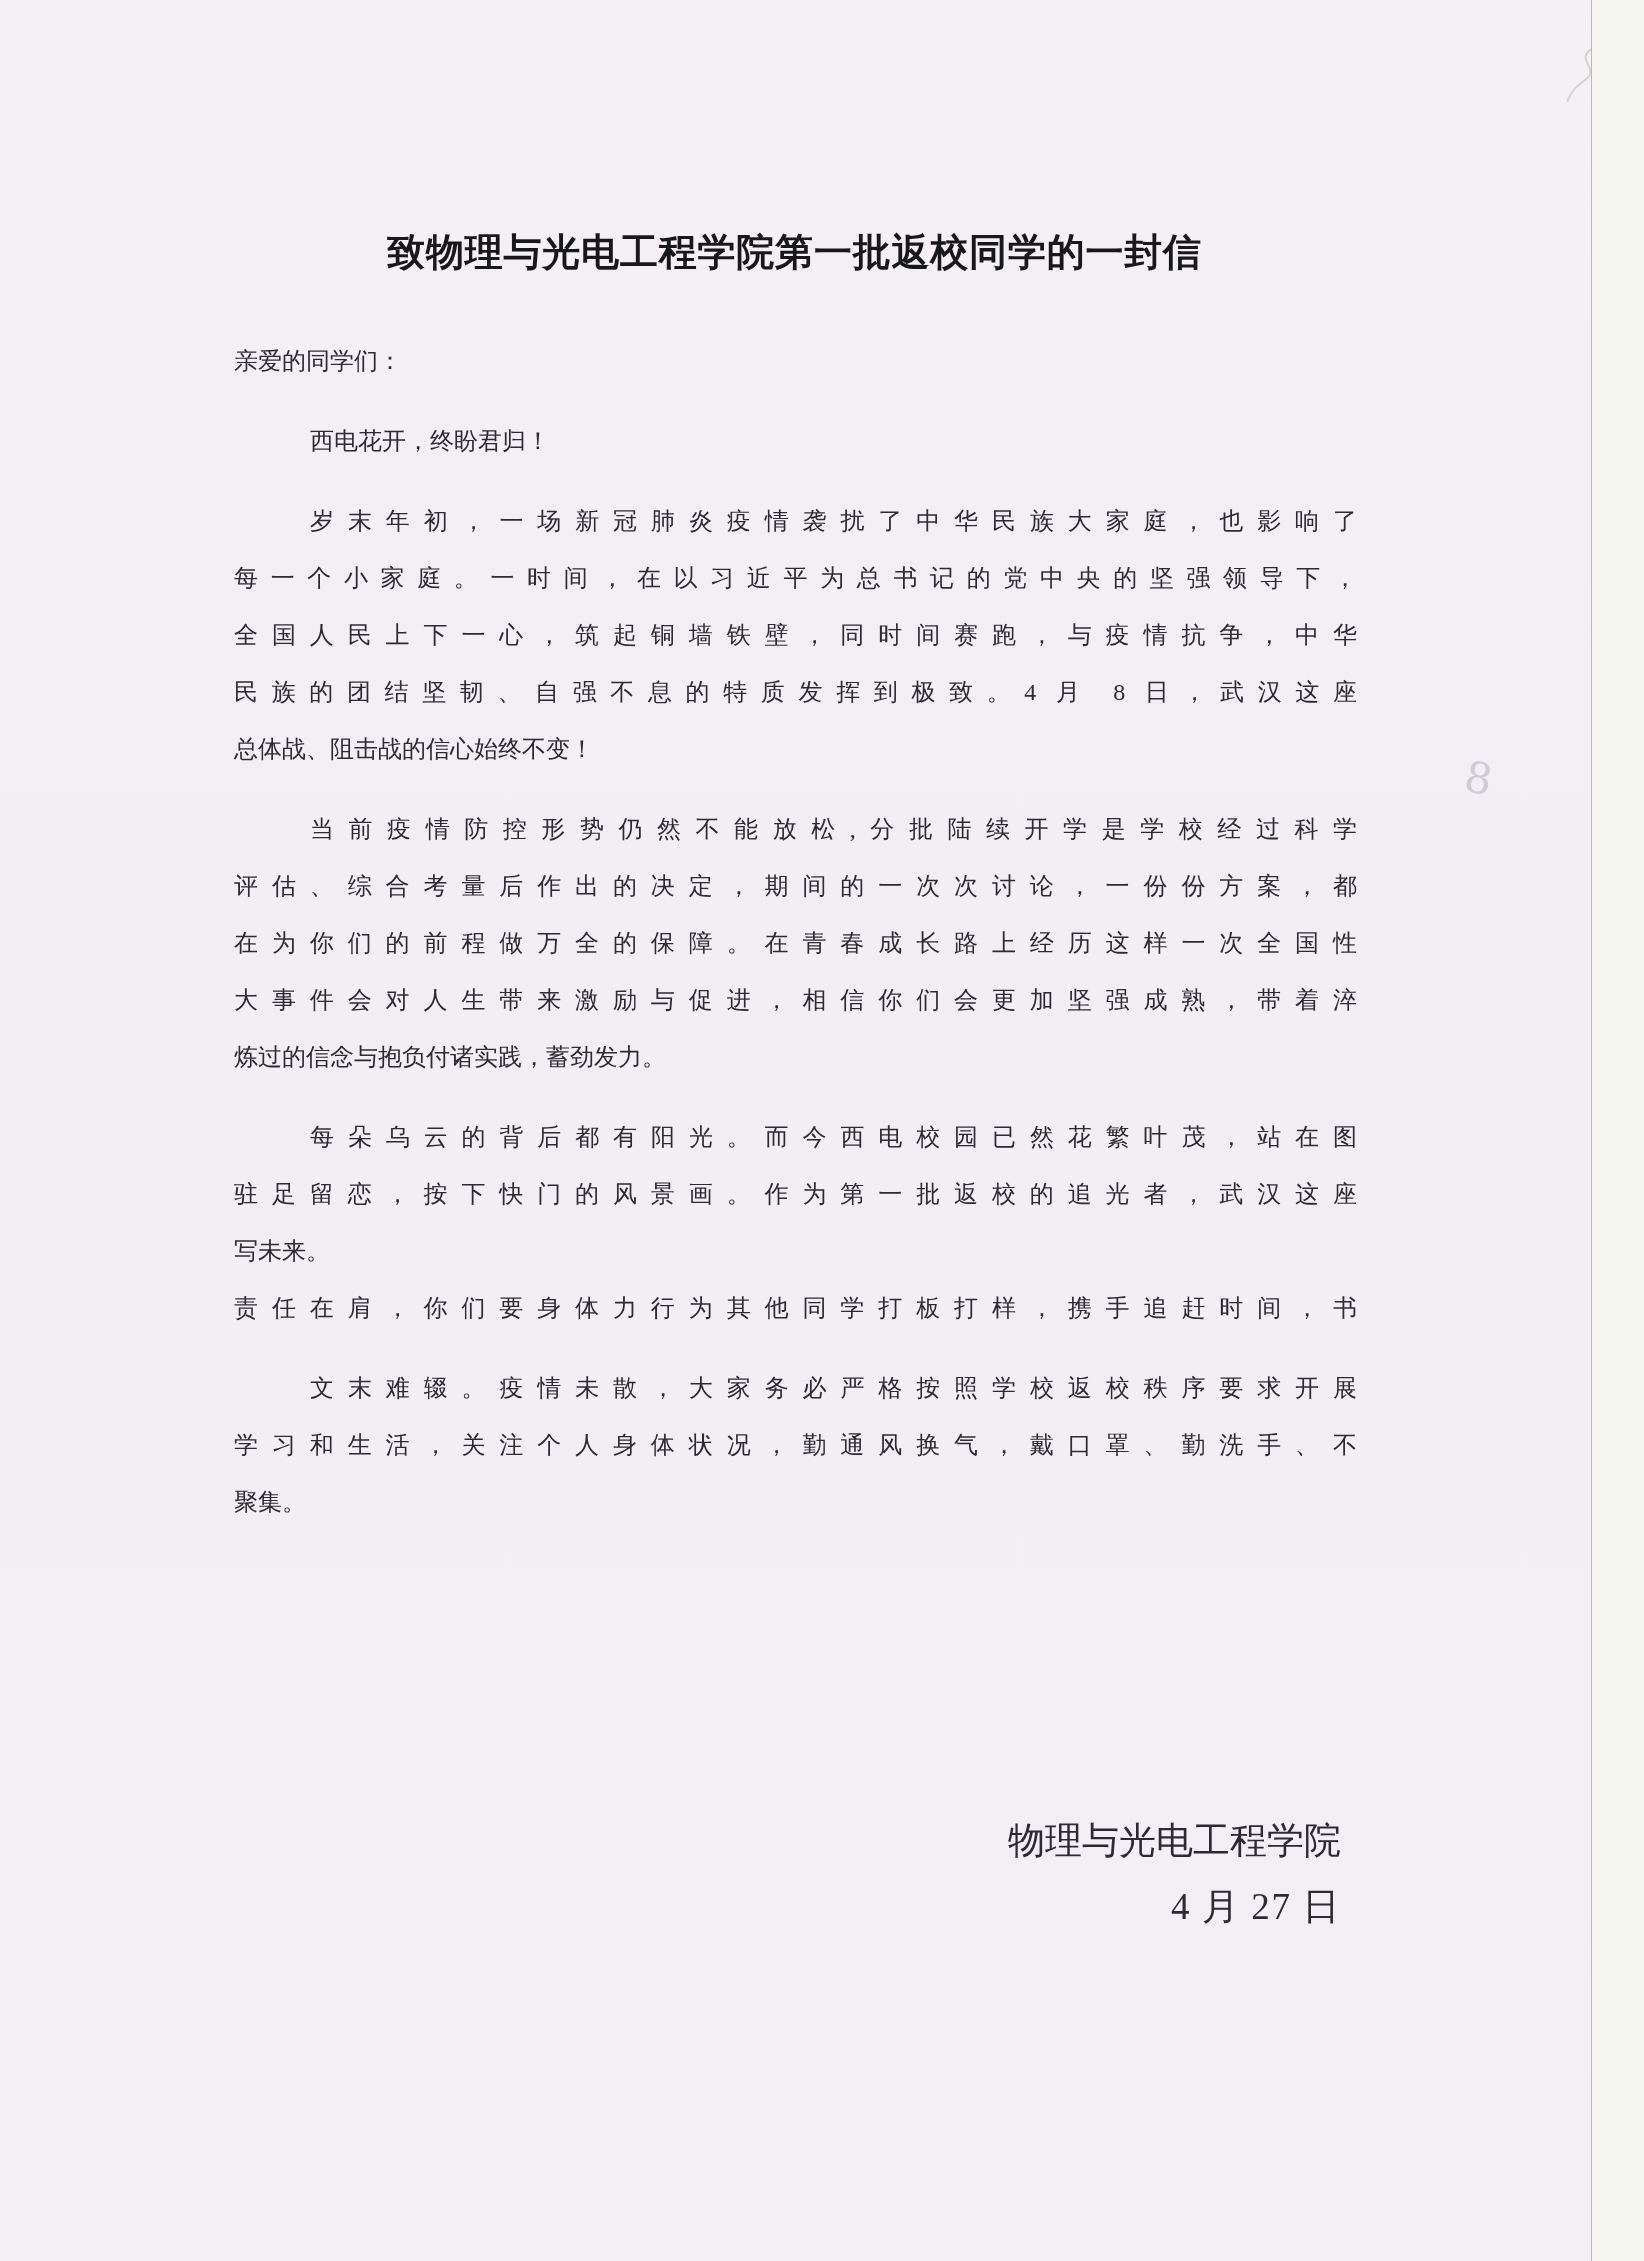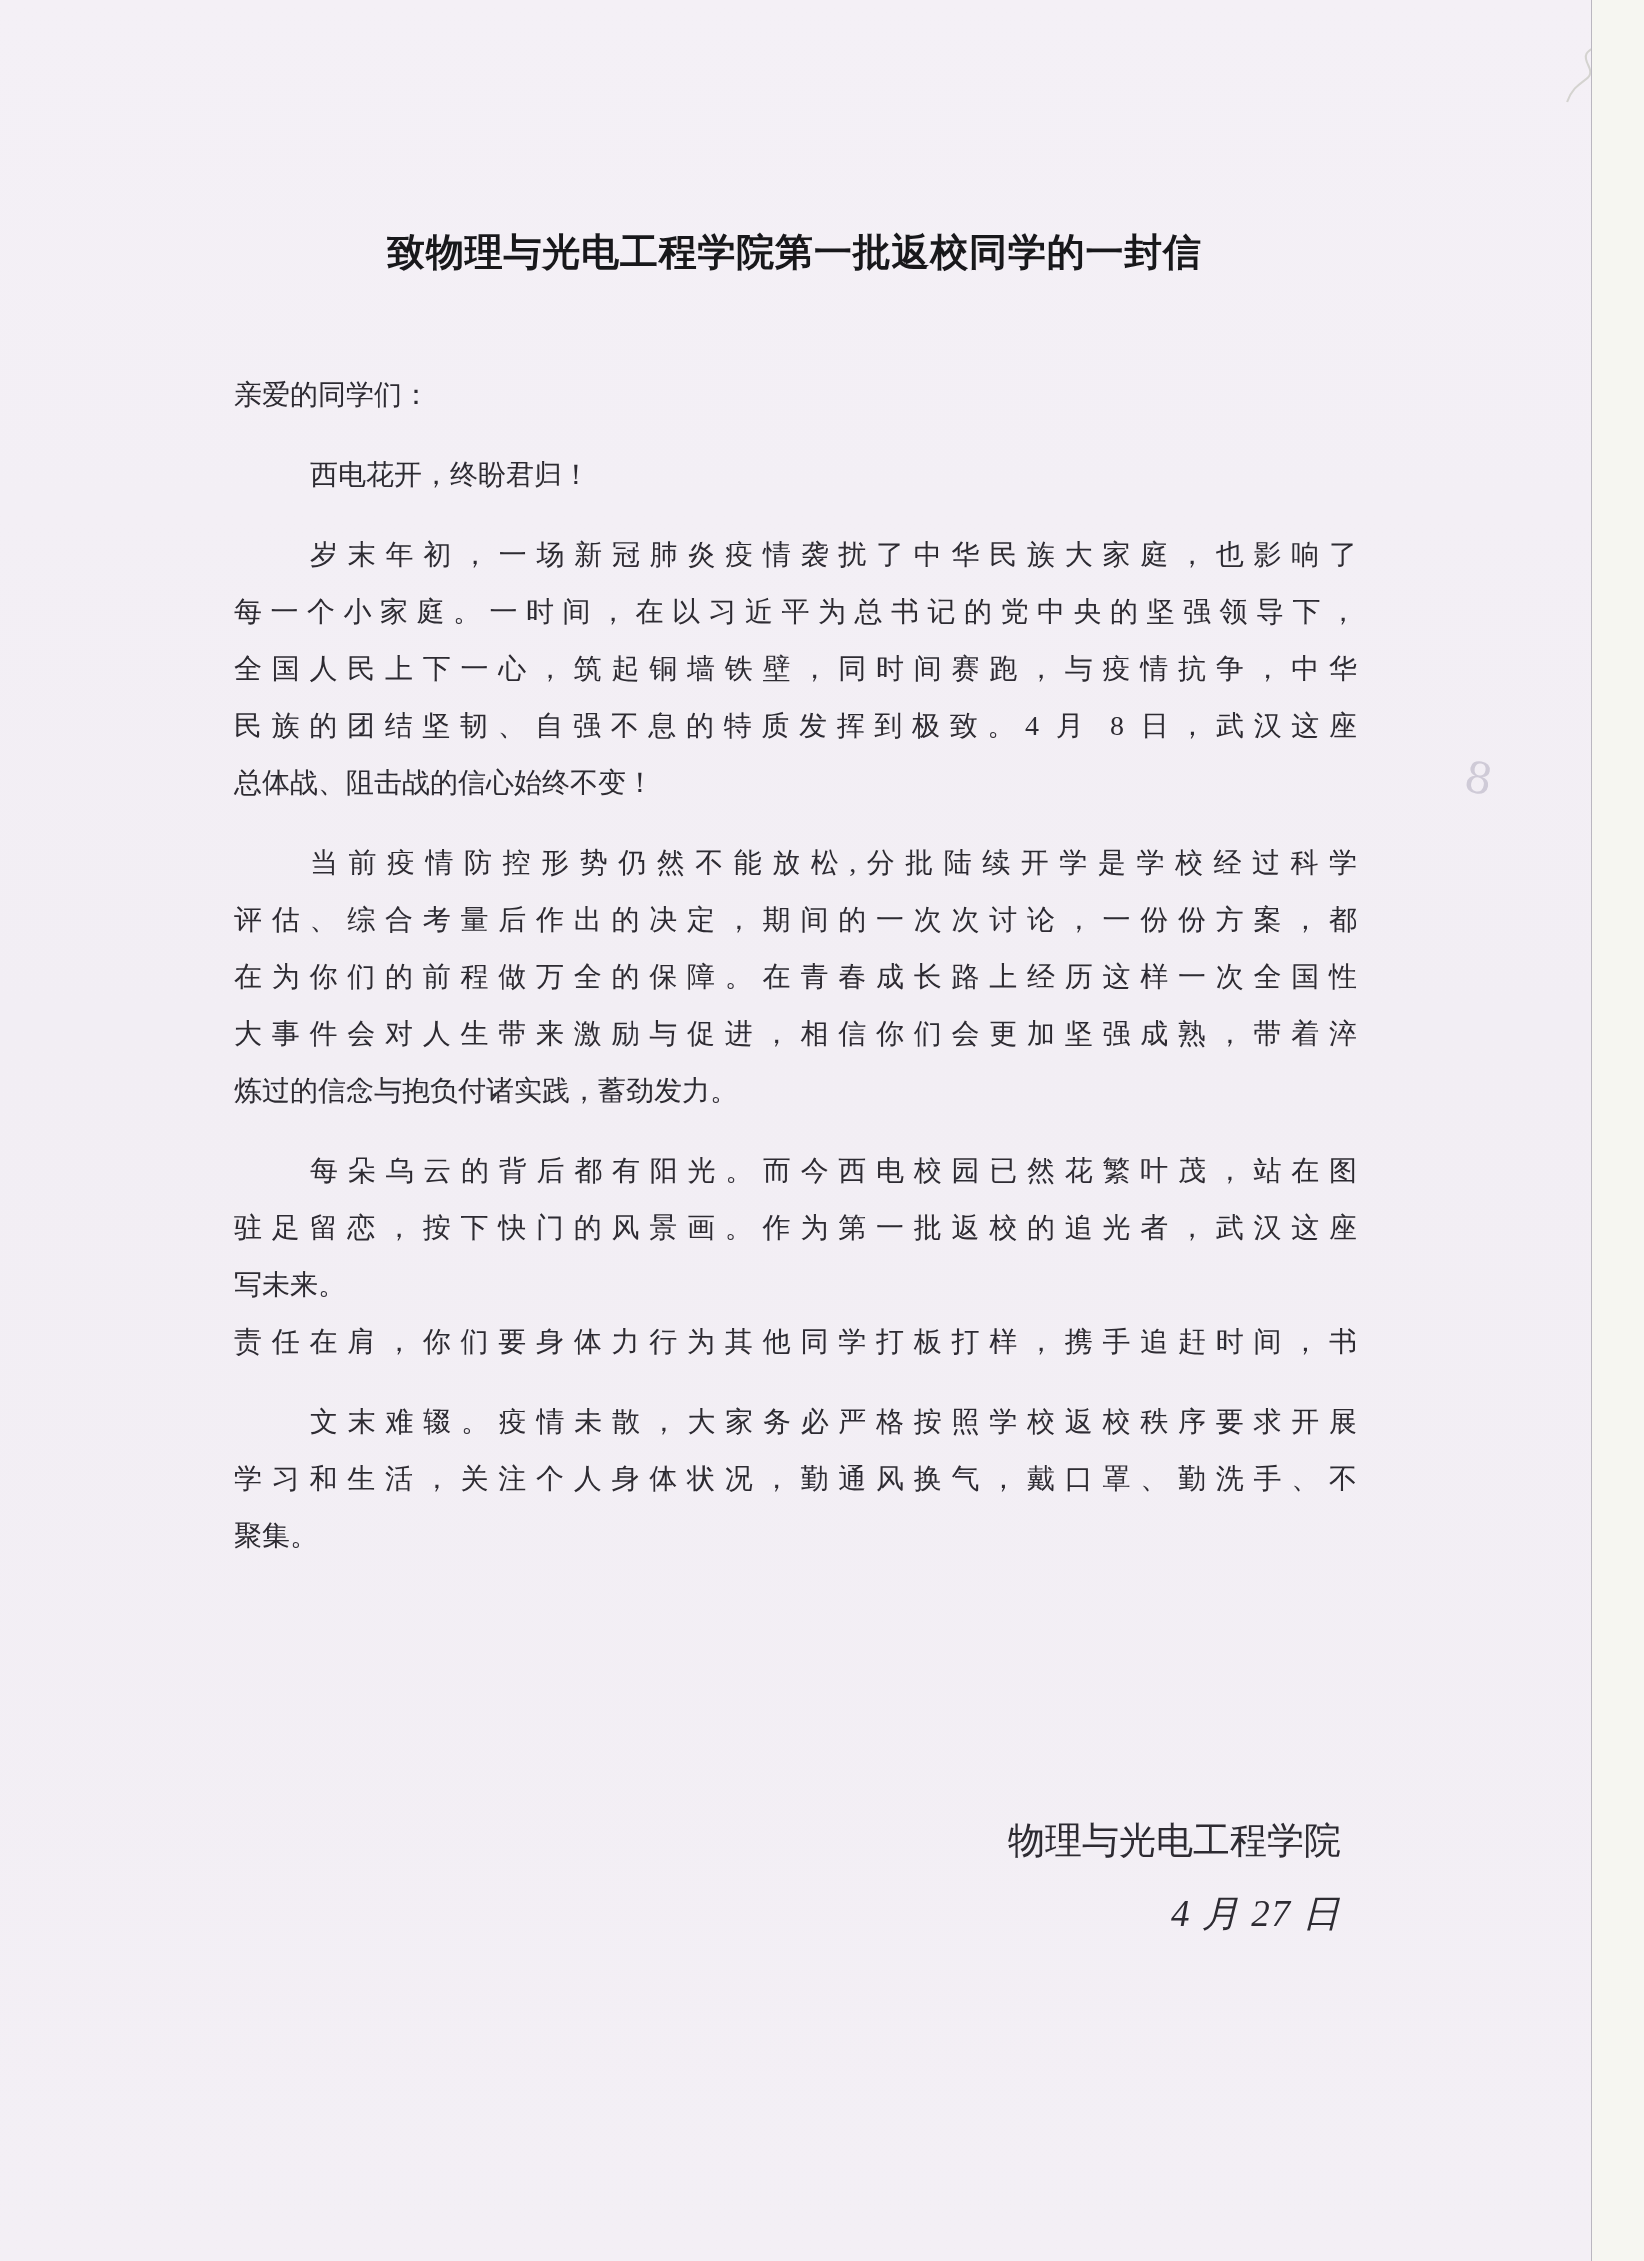--- a/index.html
+++ b/index.html
@@ -33,23 +33,23 @@
     text-align: center;
     font-family: "Liberation Sans", "DejaVu Sans", sans-serif;
     font-weight: 800;
     font-size: 38px;
     letter-spacing: 0.8px;
     color: #18181b;
   }
   .content {
     position: absolute;
     left: 234px;
-    top: 366px;
+    top: 333px;
     width: 1123px;
-    font-size: 28px;
+    font-size: 24px;
     color: #2d2b32;
   }
   .salutation {
     line-height: 57px;
     text-align: left;
   }
   .para { margin-top: 23px; }
   .line {
     line-height: 57px;
     text-align: justify;
@@ -59,21 +59,21 @@
   .line.last  { text-align-last: left; }
   .sig-block {
     position: absolute;
     top: 1819px;
     right: 304px;
     text-align: right;
     font-size: 37px;
     color: #2d2b32;
   }
   .sig-org { line-height: 43px; }
-  .sig-date { margin-top: 30px; line-height: 43px; letter-spacing: 1.6px; font-style: italic; }
+  .sig-date { margin-top: 23px; line-height: 43px; letter-spacing: 1.6px; }
   .stray-mark {
     position: absolute;
     left: 1465px;
     top: 753px;
     font-size: 43px;
     color: #b3aec0;
     opacity: 0.55;
     transform: rotate(10deg);
     font-family: "DejaVu Serif", serif;
   }

